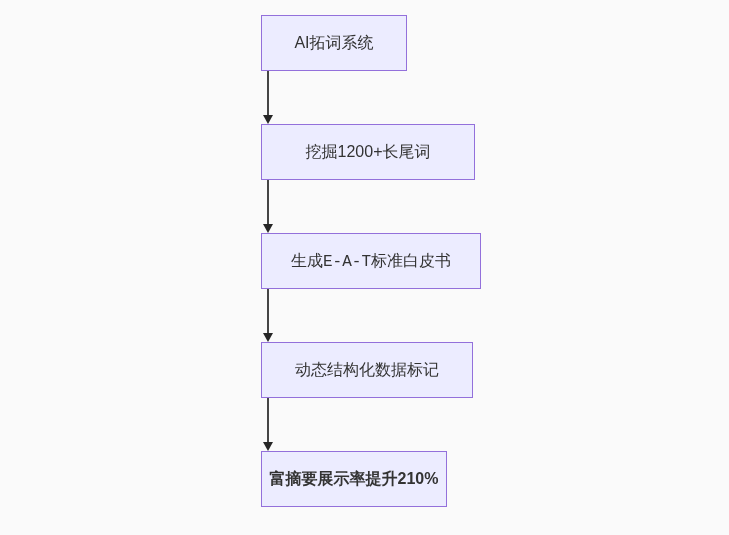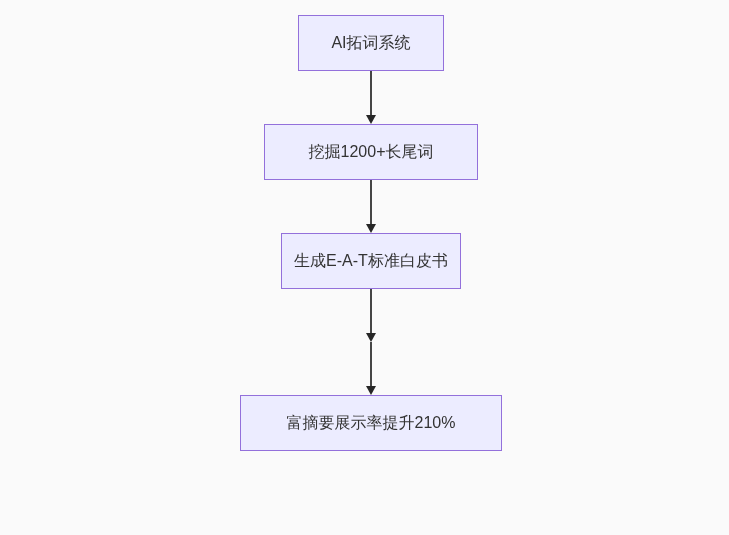--- a/index.html
+++ b/index.html
@@ -14,40 +14,39 @@
     overflow: hidden;
     font-family: "Liberation Sans", "DejaVu Sans", sans-serif;
   }
   .flow {
     position: absolute;
     left: 371px;
     top: 15px;
     transform: translateX(-50%);
     display: flex;
     flex-direction: column;
-    align-items: center;
   }
   .node {
     box-sizing: border-box;
     height: 56px;
     display: flex;
     align-items: center;
     justify-content: center;
     background: #ececff;
     border: 1px solid #9370db;
     color: #333333;
     font-size: 16px;
     white-space: nowrap;
     text-align: center;
   }
   .node-1 { width: 146px; }
   .node-2 { width: 214px; }
-  .node-3 { width: 180px; }
+  .node-3 { width: 220px; font-family: Liberation Mono, monospace; }
   .node-4 { width: 212px; }
-  .node-5 { width: 262px; }
+  .node-5 { width: 186px; font-weight: bold; }
   .edge {
     position: relative;
     width: 14px;
     height: 53px;
   }
   .edge-line {
     position: absolute;
     left: 50%;
     top: 0;
     transform: translateX(-50%);
@@ -93,20 +92,23 @@
 
     <div class="node node-3">
       <span>生成E-A-T标准白皮书</span>
     </div>
 
     <div class="edge">
       <div class="edge-line"></div>
       <div class="edge-head"></div>
     </div>
 
+    <div class="node node-4">
+      <span>动态结构化数据标记</span>
+    </div>
 
     <div class="edge">
       <div class="edge-line"></div>
       <div class="edge-head"></div>
     </div>
 
     <div class="node node-5">
       <span>富摘要展示率提升210%</span>
     </div>
 

